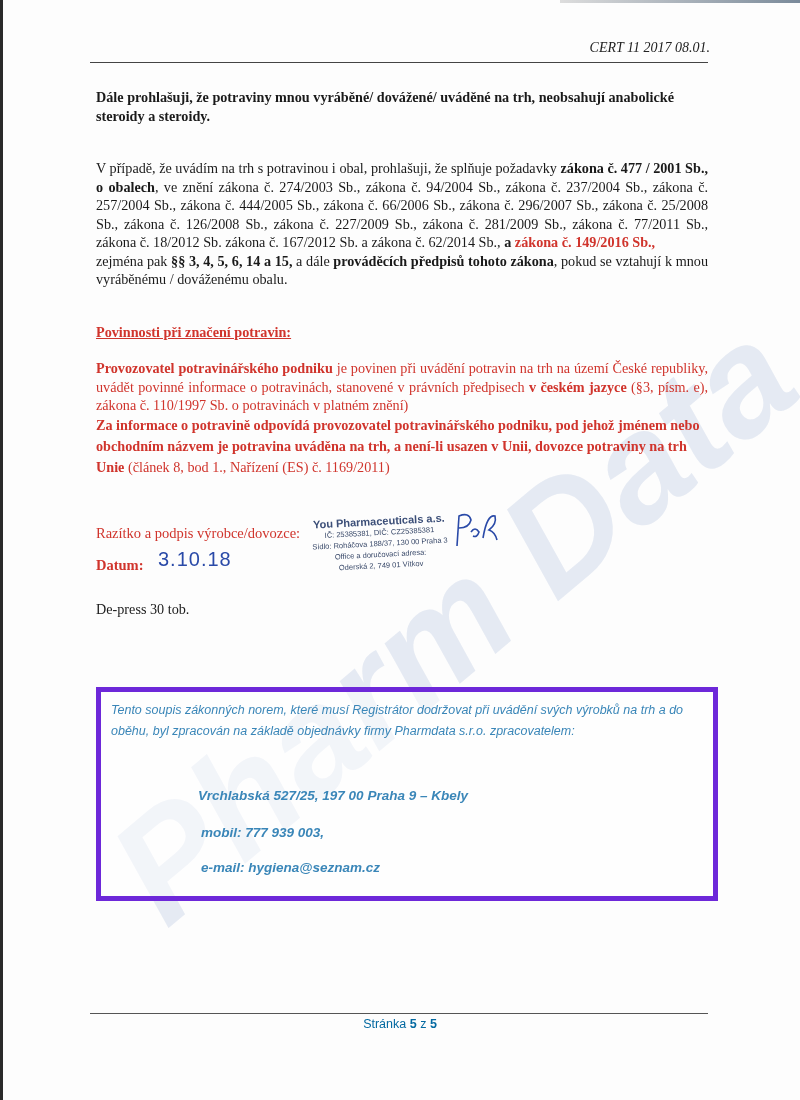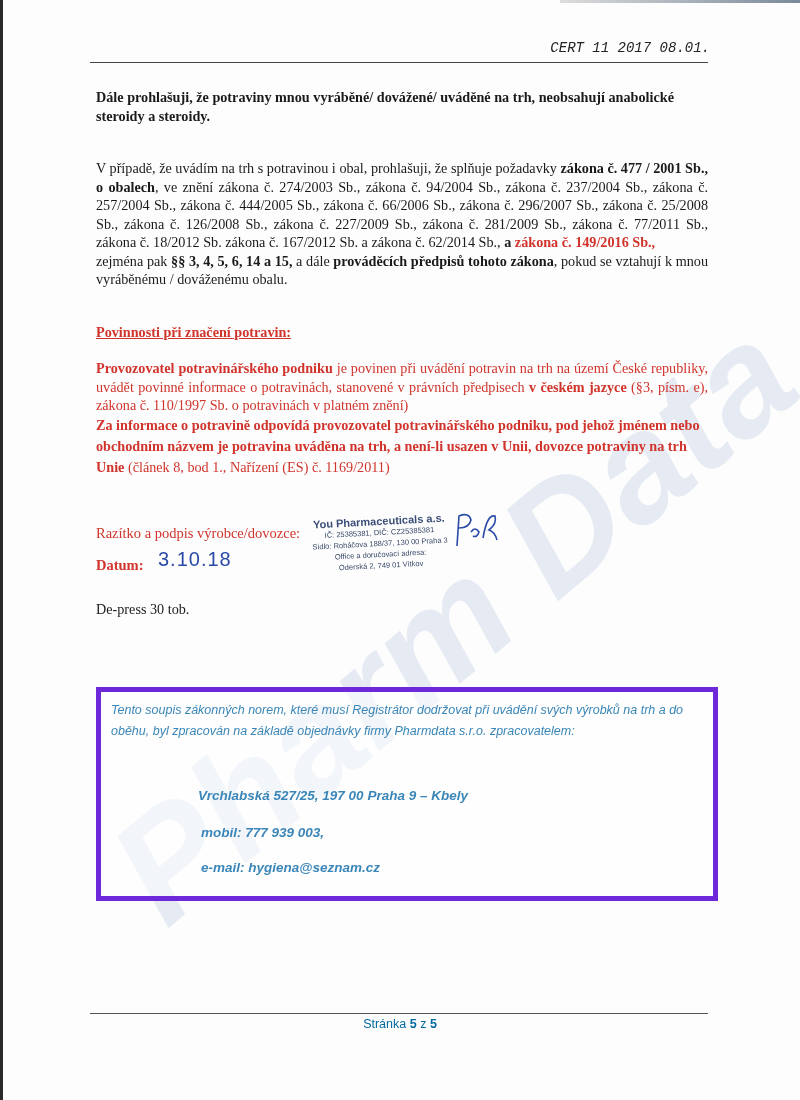--- a/index.html
+++ b/index.html
@@ -11,21 +11,21 @@
   .page-edge-top { position: absolute; left: 560px; top: 0; width: 240px; height: 3px; background: linear-gradient(90deg, #ddd, #7a8a9a); }
   .watermark {
     position: absolute; left: 30px; top: 250px; width: 800px; height: 600px;
     pointer-events: none; z-index: 0;
   }
   .watermark span {
     position: absolute; font-family: "Liberation Sans", sans-serif; font-weight: bold; font-style: italic;
     color: rgba(200, 210, 230, 0.45); font-size: 150px; transform: rotate(-40deg); white-space: nowrap;
   }
   .header-code {
-    position: absolute; right: 90px; top: 40px; font-family: Liberation Mono, monospace;
+    position: absolute; right: 90px; top: 40px; font-family: Liberation Serif, serif;
     font-style: italic; font-size: 14px; color: #222;
   }
   .header-rule { position: absolute; left: 90px; top: 62px; width: 618px; height: 1px; background: #444; }
   .content { position: absolute; left: 96px; top: 88px; width: 612px; z-index: 1; font-size: 14.2px; line-height: 18.5px; }
   p { margin: 0; }
   .b { font-weight: bold; }
   .red { color: #d0342c; }
   .just { text-align: justify; }
   .sec1 { margin-bottom: 34px; }
   .sec2 { margin-bottom: 34px; }

